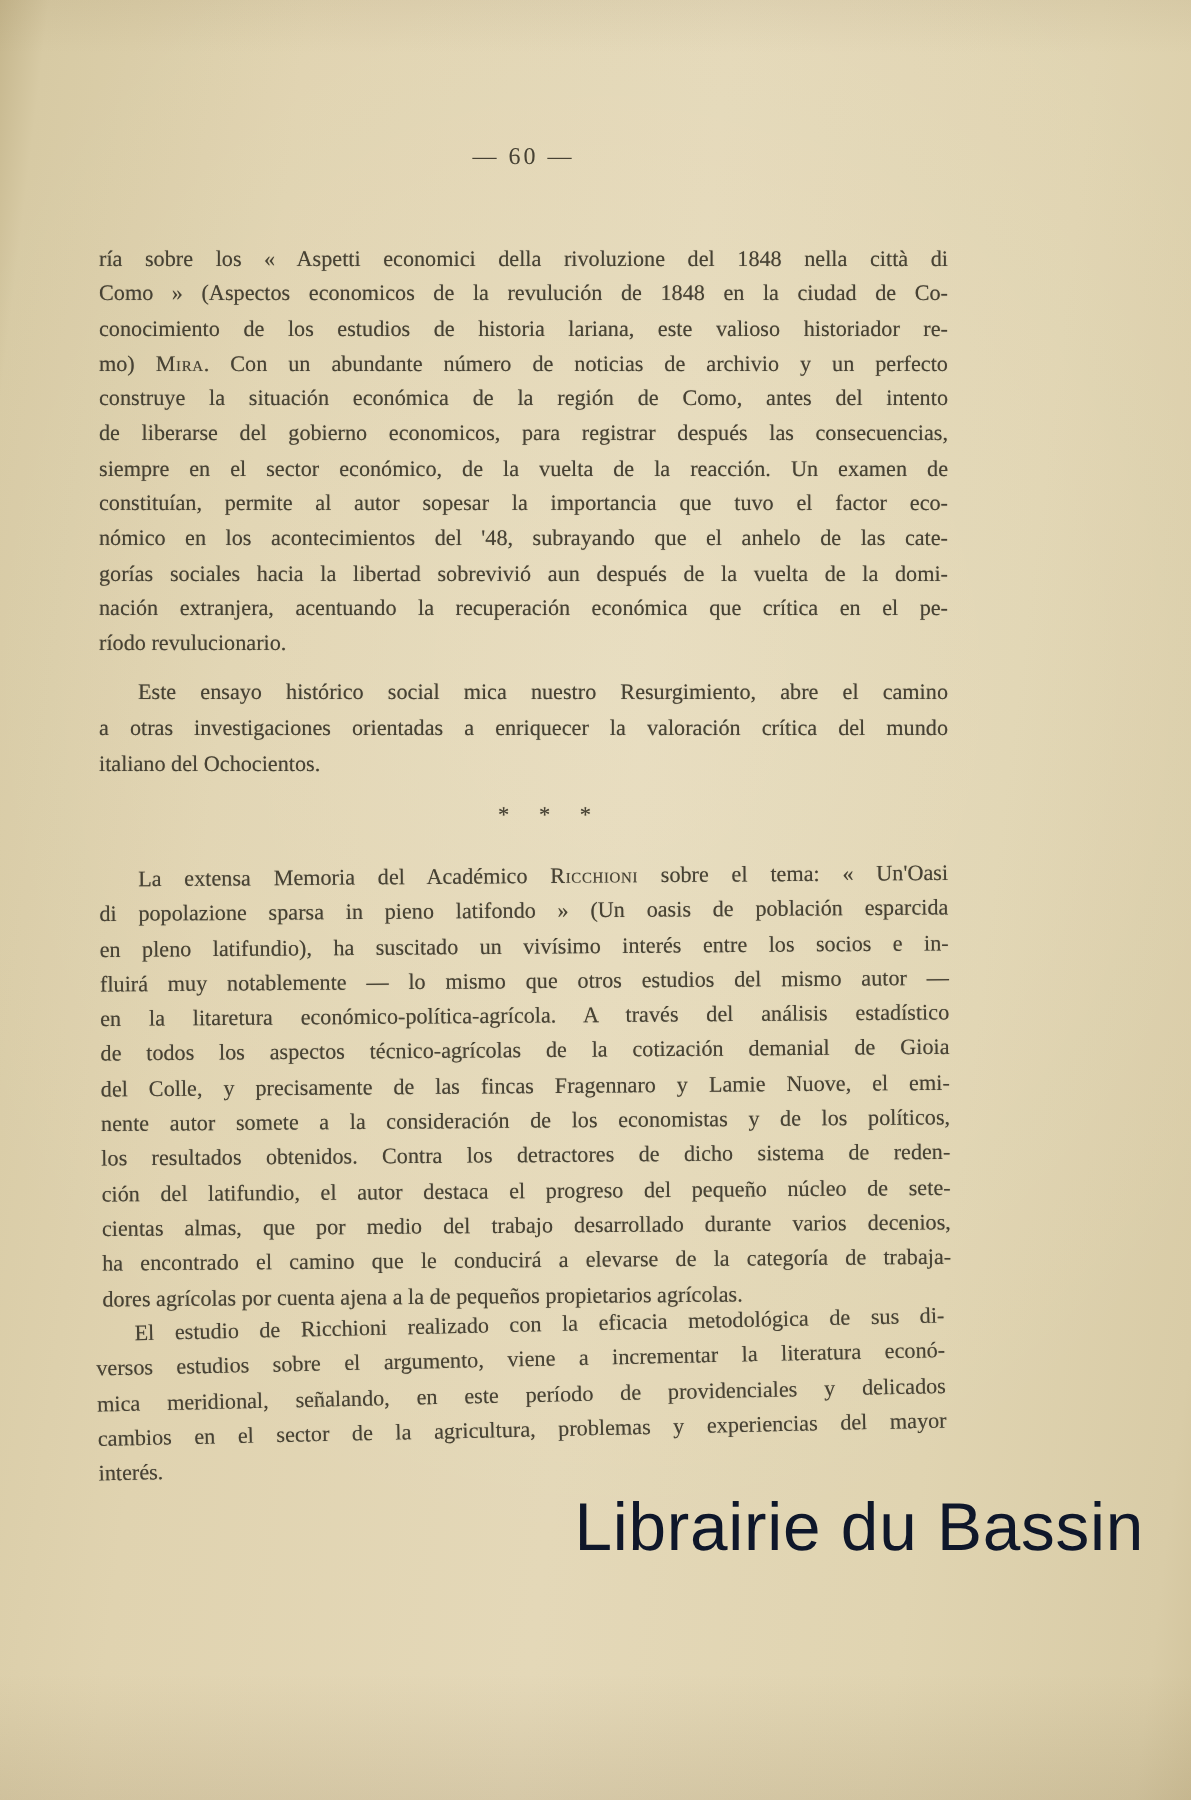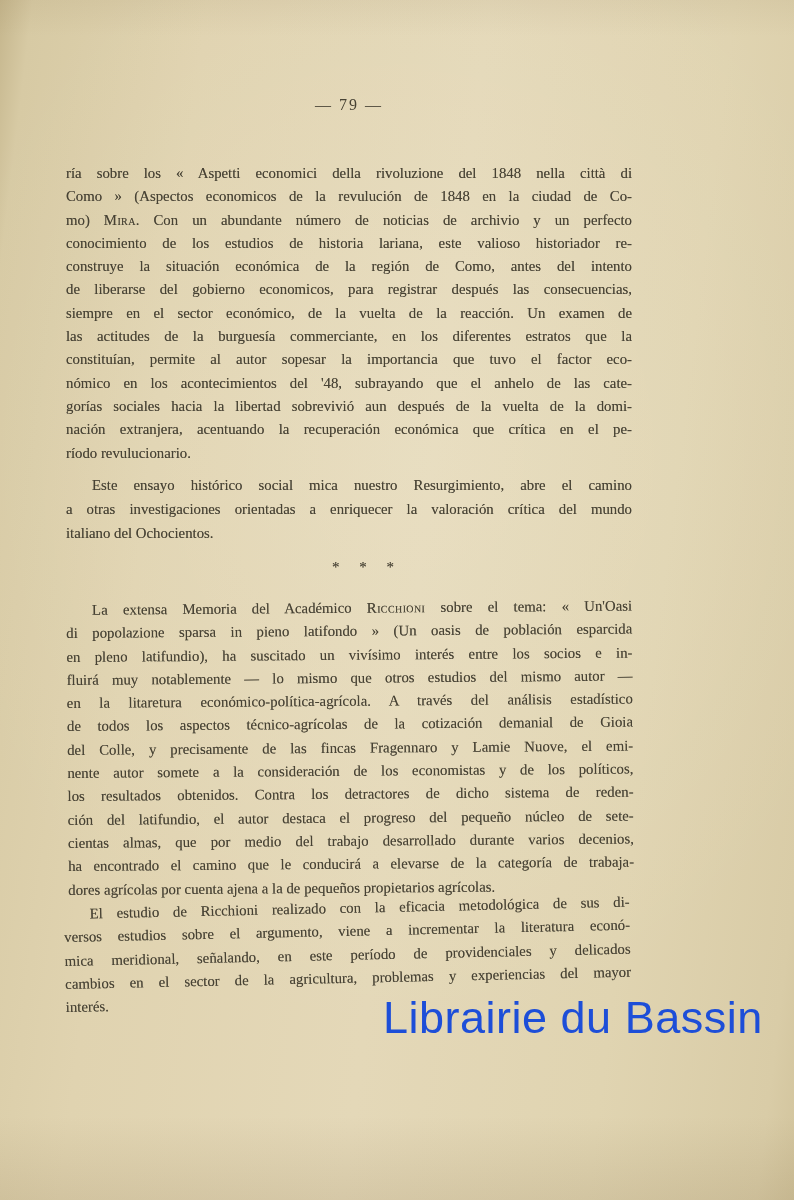--- a/index.html
+++ b/index.html
@@ -41,32 +41,31 @@
   .watermark{
     position:absolute;left:383px;top:995px;
     font-family:"Liberation Sans",sans-serif;
     font-size:45px;line-height:1;letter-spacing:0.5px;
     white-space:nowrap;color:#1a4ae0;
   }
 </style>
 </head>
 <body>
 
-<div class="page-number" style="color: rgb(71, 66, 52);">— 79 —</div>
+<div class="page-number" style="color: rgb(71, 66, 52);">— 60 —</div>
 
 <div id="text-block" style="color: rgb(71, 66, 52);">
     <div class="para sec-0">
       <div class="line"><span>ría sobre los « Aspetti economici della rivoluzione del 1848 nella città di</span></div>
       <div class="line"><span>Como » (Aspectos economicos de la revulución de 1848 en la ciudad de Co-</span></div>
+      <div class="line"><span>conocimiento de los estudios de historia lariana, este valioso historiador re-</span></div>
       <div class="line"><span>mo) </span><span class="sc">Mira</span><span>. Con un abundante número de noticias de archivio y un perfecto</span></div>
-      <div class="line"><span>conocimiento de los estudios de historia lariana, este valioso historiador re-</span></div>
       <div class="line"><span>construye la situación económica de la región de Como, antes del intento</span></div>
       <div class="line"><span>de liberarse del gobierno economicos, para registrar después las consecuencias,</span></div>
       <div class="line"><span>siempre en el sector económico, de la vuelta de la reacción. Un examen de</span></div>
-      <div class="line"><span>las actitudes de la burguesía commerciante, en los diferentes estratos que la</span></div>
       <div class="line"><span>constituían, permite al autor sopesar la importancia que tuvo el factor eco-</span></div>
       <div class="line"><span>nómico en los acontecimientos del '48, subrayando que el anhelo de las cate-</span></div>
       <div class="line"><span>gorías sociales hacia la libertad sobrevivió aun después de la vuelta de la domi-</span></div>
       <div class="line"><span>nación extranjera, acentuando la recuperación económica que crítica en el pe-</span></div>
       <div class="line last"><span>ríodo revulucionario.</span></div>
     </div>
     <div class="para sec-1">
       <div class="line indent"><span>Este ensayo histórico social mica nuestro Resurgimiento, abre el camino</span></div>
       <div class="line"><span>a otras investigaciones orientadas a enriquecer la valoración crítica del mundo</span></div>
       <div class="line last"><span>italiano del Ochocientos.</span></div>
@@ -89,13 +88,13 @@
     </div>
     <div class="para sec-4">
       <div class="line indent"><span>El estudio de Ricchioni realizado con la eficacia metodológica de sus di-</span></div>
       <div class="line"><span>versos estudios sobre el argumento, viene a incrementar la literatura econó-</span></div>
       <div class="line"><span>mica meridional, señalando, en este período de providenciales y delicados</span></div>
       <div class="line"><span>cambios en el sector de la agricultura, problemas y experiencias del mayor</span></div>
       <div class="line last"><span>interés.</span></div>
     </div>
   </div>
 
-<div class="watermark" style="color: #1d4ed8;">Librairie du Bassin</div>
+<div class="watermark" style="color: #0f172a;">Librairie du Bassin</div>
 
 </body></html>

